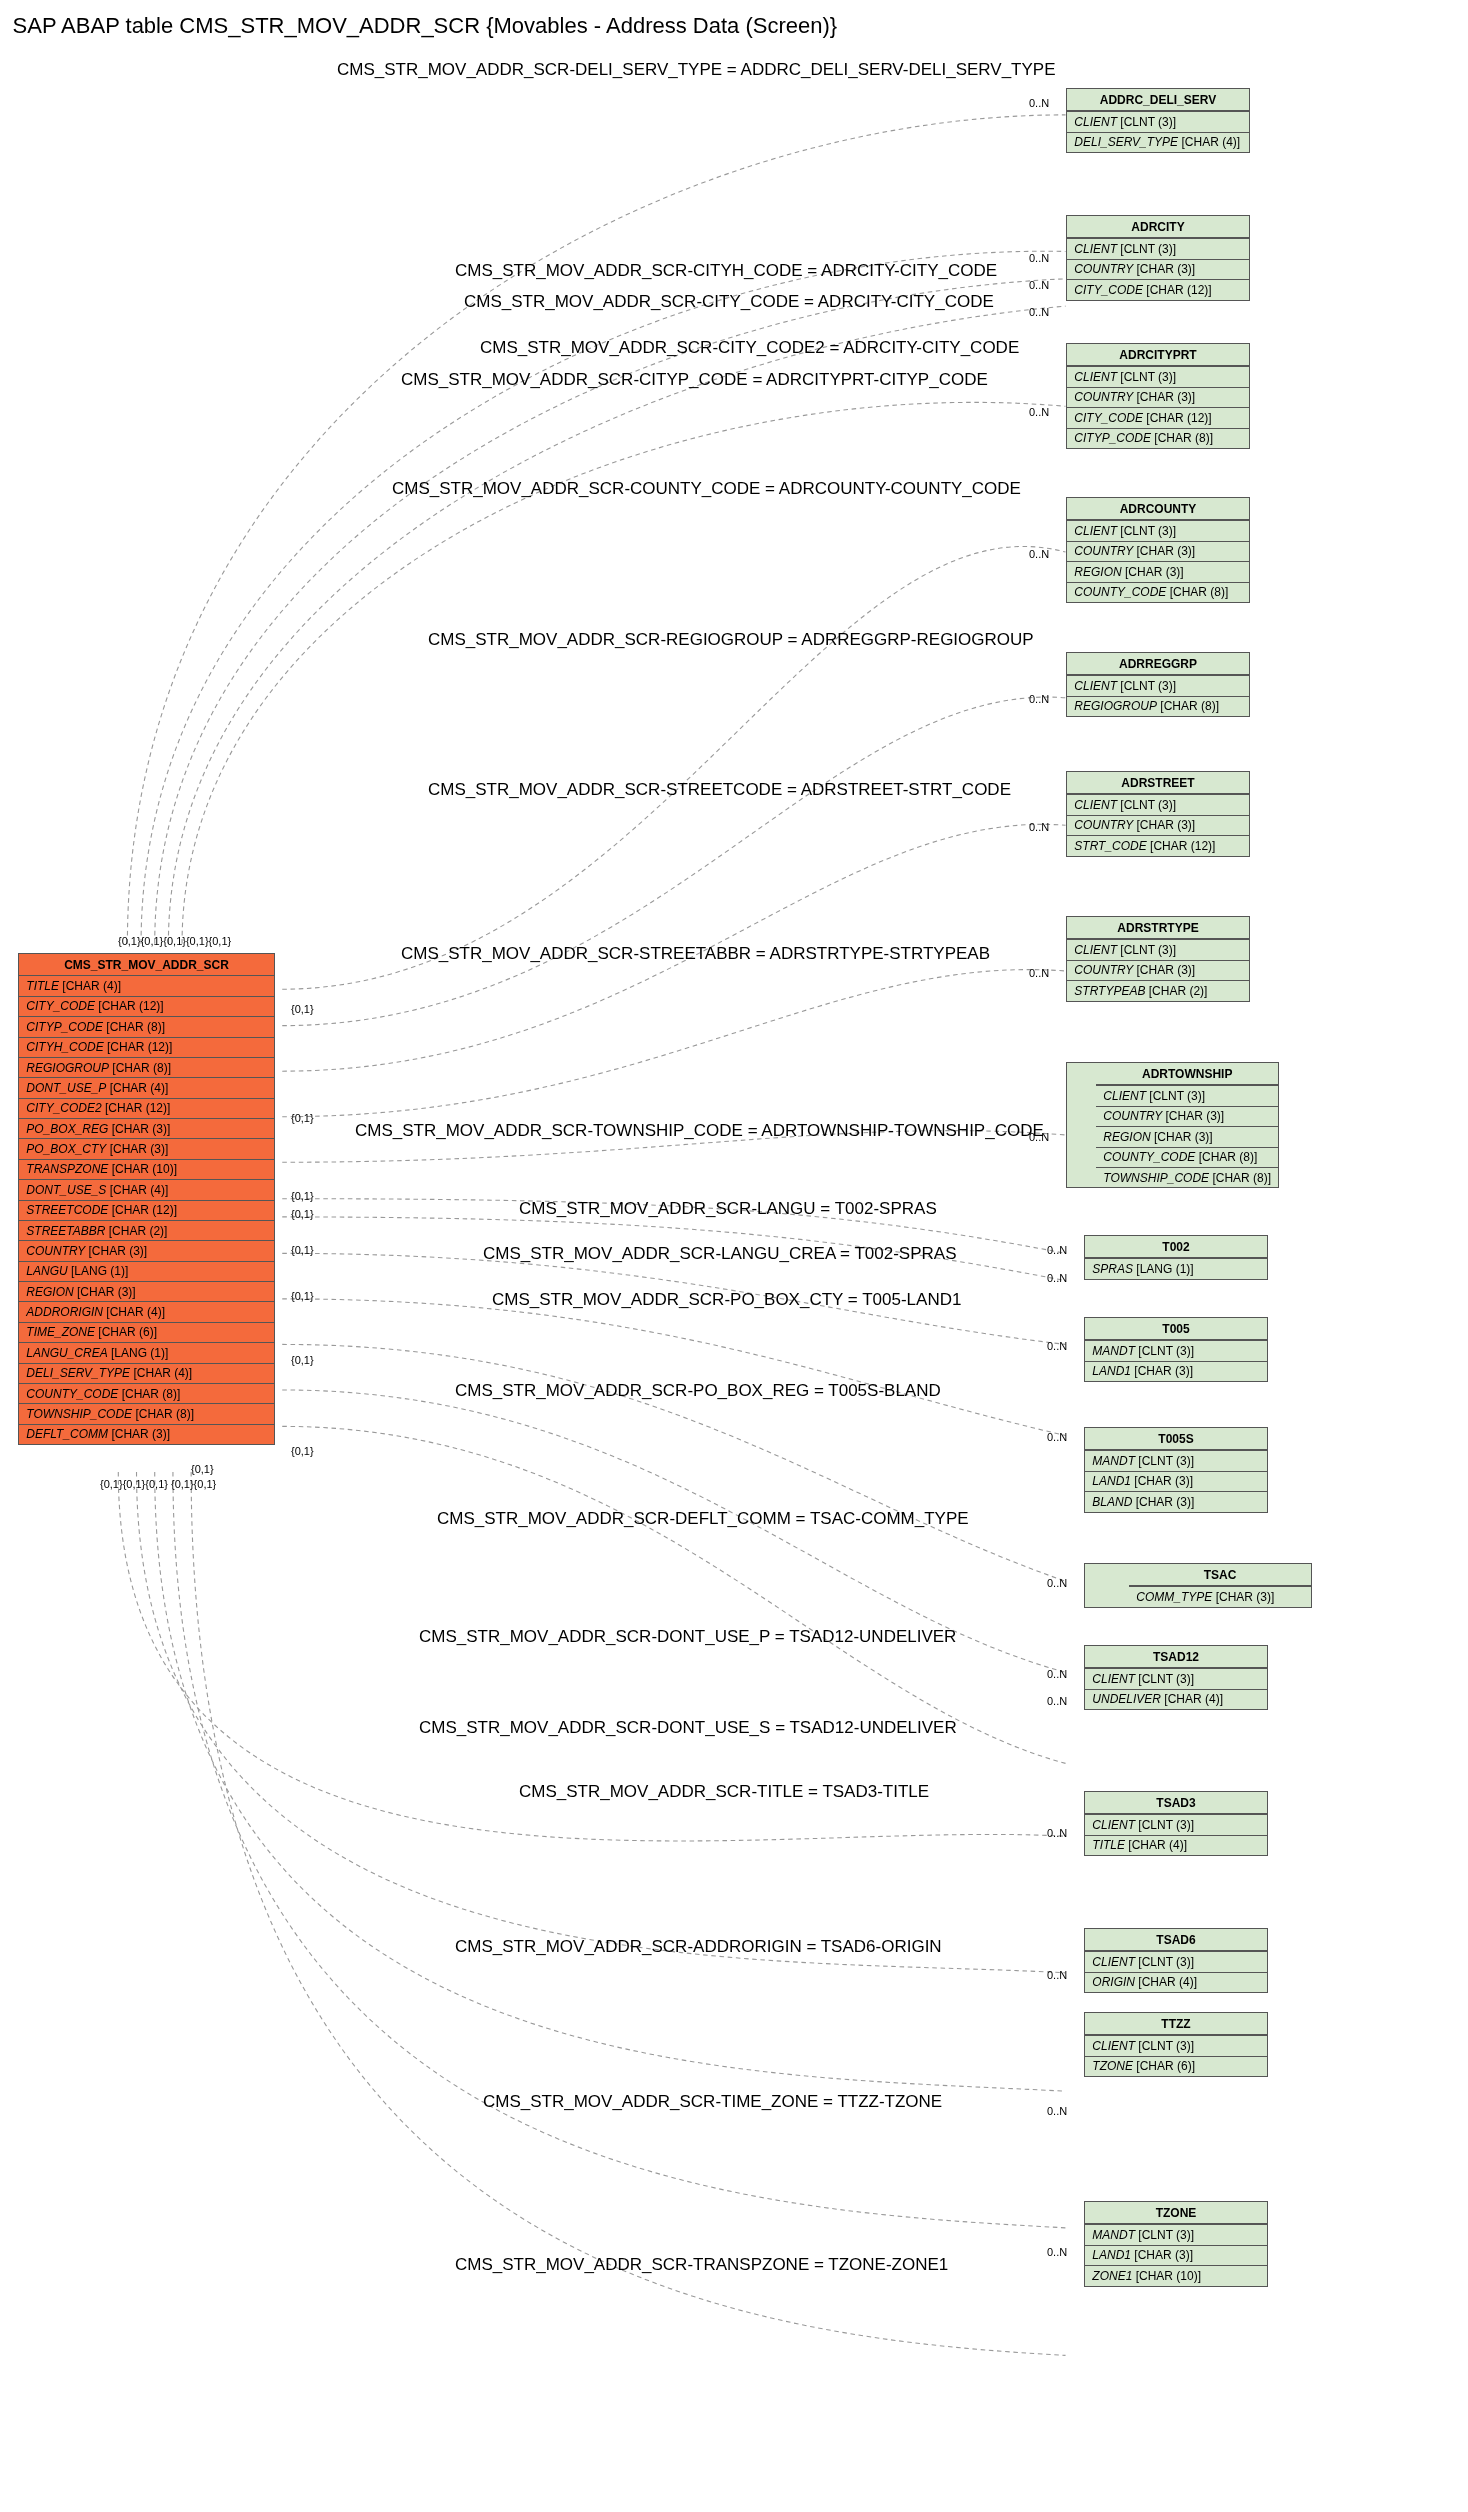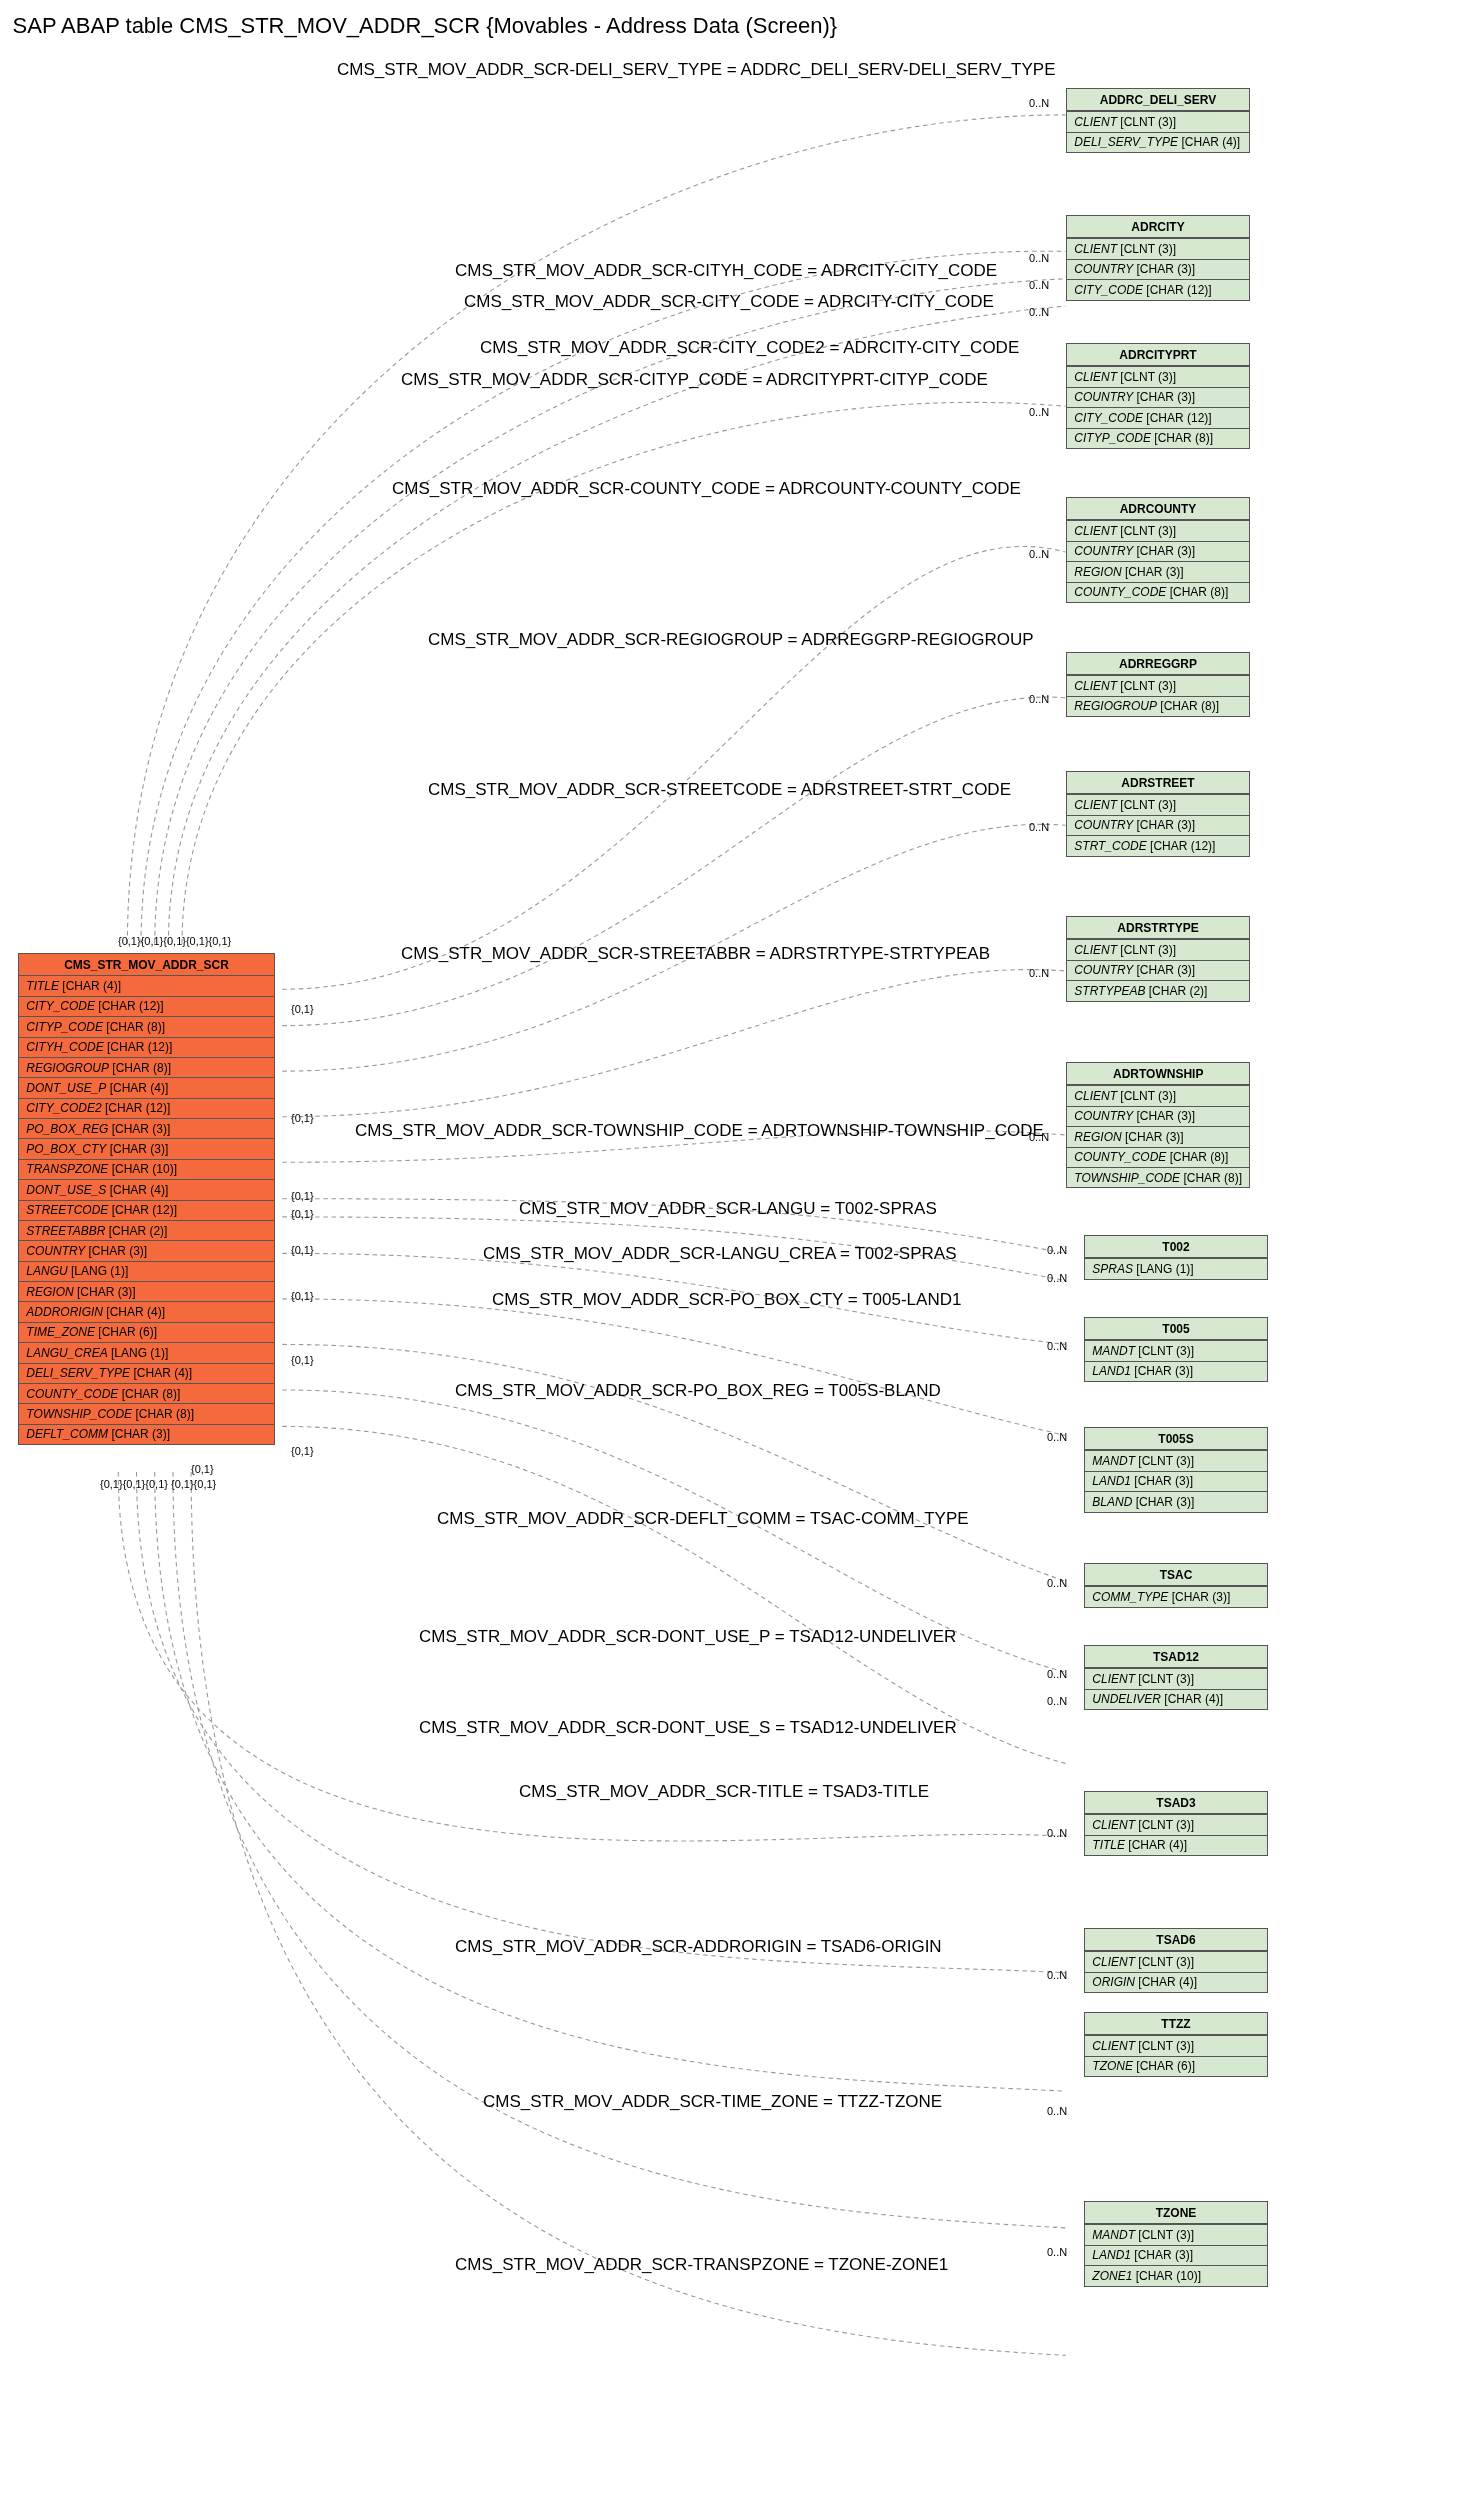--- a/index.html
+++ b/index.html
@@ -173,21 +173,21 @@
       <div class="entity-row underline"><span class="fname">CLIENT</span> <span class="ftype">[CLNT (3)]</span></div>
       <div class="entity-row underline"><span class="fname">COUNTRY</span> <span class="ftype">[CHAR (3)]</span></div>
       <div class="entity-row underline"><span class="fname">STRT_CODE</span> <span class="ftype">[CHAR (12)]</span></div>
     </div>
   <div class="entity" id="ent-adrstrtype" style="left:1057px; top:874px;">
       <div class="entity-title">ADRSTRTYPE</div>
       <div class="entity-row underline"><span class="fname">CLIENT</span> <span class="ftype">[CLNT (3)]</span></div>
       <div class="entity-row underline"><span class="fname">COUNTRY</span> <span class="ftype">[CHAR (3)]</span></div>
       <div class="entity-row underline"><span class="fname">STRTYPEAB</span> <span class="ftype">[CHAR (2)]</span></div>
     </div>
-  <div class="entity" id="ent-adrtownship" style="left:1057px; top:1020px;">
+  <div class="entity" id="ent-adrtownship" style="left:1057px; top:1020px;padding-left:29px;">
       <div class="entity-title">ADRTOWNSHIP</div>
       <div class="entity-row underline"><span class="fname">CLIENT</span> <span class="ftype">[CLNT (3)]</span></div>
       <div class="entity-row underline"><span class="fname">COUNTRY</span> <span class="ftype">[CHAR (3)]</span></div>
       <div class="entity-row underline"><span class="fname">REGION</span> <span class="ftype">[CHAR (3)]</span></div>
       <div class="entity-row underline"><span class="fname">COUNTY_CODE</span> <span class="ftype">[CHAR (8)]</span></div>
       <div class="entity-row underline"><span class="fname">TOWNSHIP_CODE</span> <span class="ftype">[CHAR (8)]</span></div>
     </div>
   <div class="entity" id="ent-t002" style="left:1075px; top:1193px;">
       <div class="entity-title">T002</div>
       <div class="entity-row underline"><span class="fname">SPRAS</span> <span class="ftype">[LANG (1)]</span></div>
@@ -196,21 +196,21 @@
       <div class="entity-title">T005</div>
       <div class="entity-row underline"><span class="fname">MANDT</span> <span class="ftype">[CLNT (3)]</span></div>
       <div class="entity-row underline"><span class="fname">LAND1</span> <span class="ftype">[CHAR (3)]</span></div>
     </div>
   <div class="entity" id="ent-t005s" style="left:1075px; top:1385px;">
       <div class="entity-title">T005S</div>
       <div class="entity-row underline"><span class="fname">MANDT</span> <span class="ftype">[CLNT (3)]</span></div>
       <div class="entity-row underline"><span class="fname">LAND1</span> <span class="ftype">[CHAR (3)]</span></div>
       <div class="entity-row underline"><span class="fname">BLAND</span> <span class="ftype">[CHAR (3)]</span></div>
     </div>
-  <div class="entity" id="ent-tsac" style="left:1075px; top:1521px;">
+  <div class="entity" id="ent-tsac" style="left:1075px; top:1521px;padding-left:44px;">
       <div class="entity-title">TSAC</div>
       <div class="entity-row underline"><span class="fname">COMM_TYPE</span> <span class="ftype">[CHAR (3)]</span></div>
     </div>
   <div class="entity" id="ent-tsad12" style="left:1075px; top:1603px;">
       <div class="entity-title">TSAD12</div>
       <div class="entity-row underline"><span class="fname">CLIENT</span> <span class="ftype">[CLNT (3)]</span></div>
       <div class="entity-row underline"><span class="fname">UNDELIVER</span> <span class="ftype">[CHAR (4)]</span></div>
     </div>
   <div class="entity" id="ent-tsad3" style="left:1075px; top:1749px;">
       <div class="entity-title">TSAD3</div>

